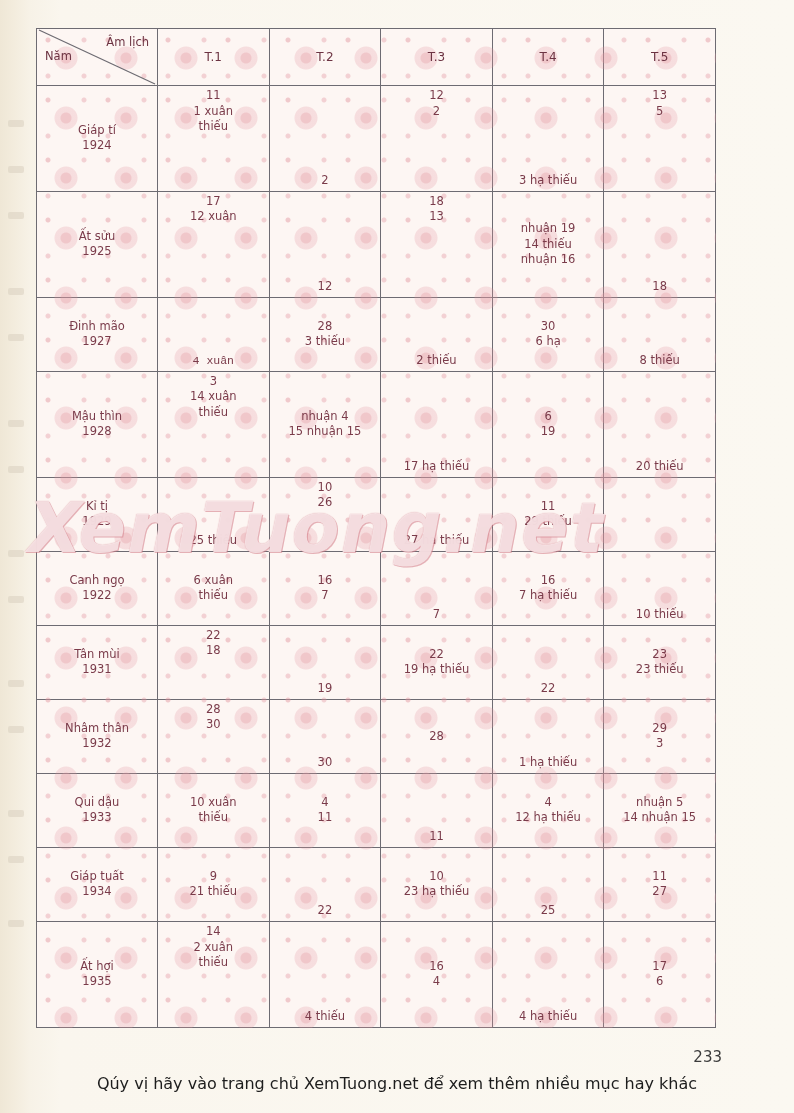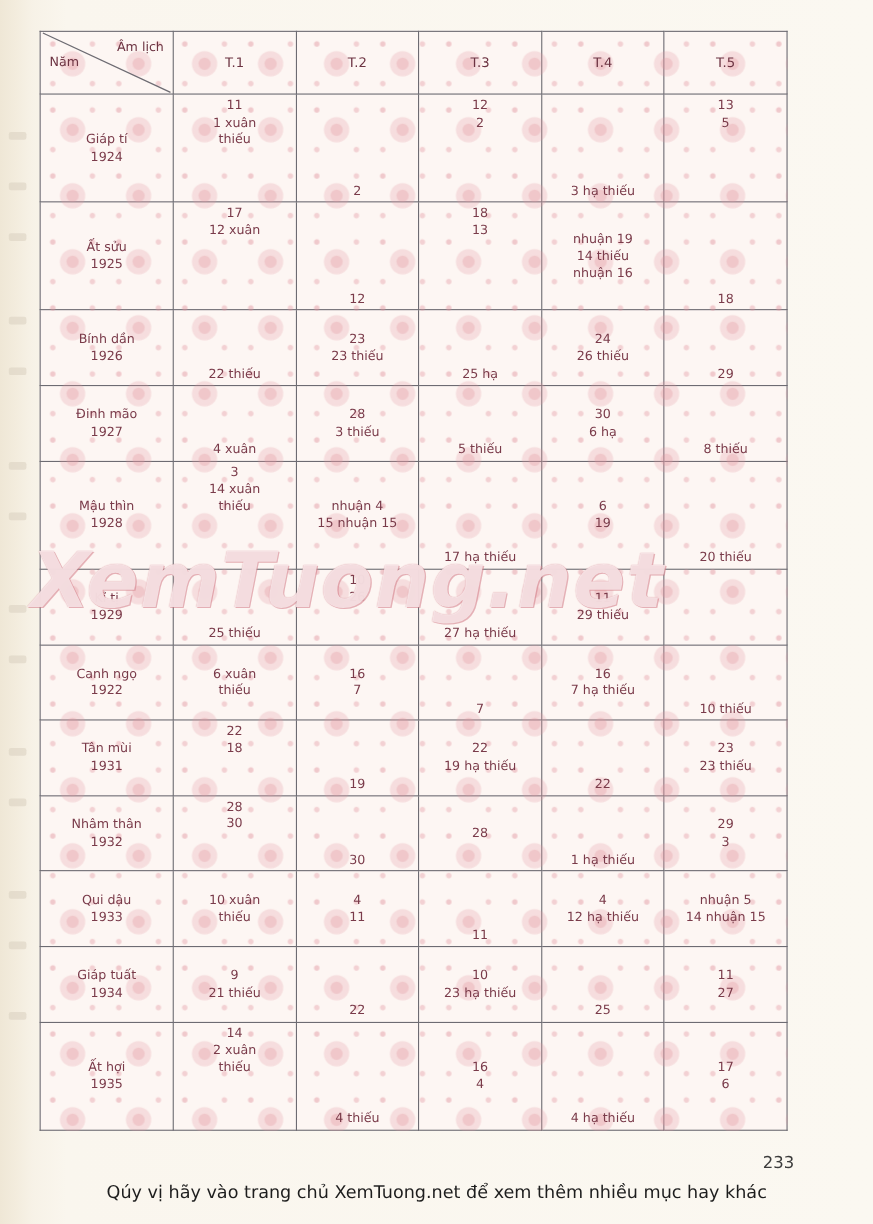--- a/index.html
+++ b/index.html
@@ -180,53 +180,31 @@
             <div class="cell-lines">nhuận 19
 14 thiếu
 nhuận 16</div>
           </td>
           <td style="vertical-align: bottom;">
             <div class="cell-lines">18</div>
           </td>
         </tr>
         <tr>
           <td class="yearcell">
-            <div class="cell-lines"><span class="y1">Bính dần</span><span class="y2">1926</span></div>
-          </td>
-          <td style="vertical-align: bottom;">
-            <div class="cell-lines">22 thiếu</div>
-          </td>
-          <td style="vertical-align: middle;">
-            <div class="cell-lines">23
-23 thiếu</div>
-          </td>
-          <td style="vertical-align: bottom;">
-            <div class="cell-lines">25 hạ</div>
-          </td>
-          <td style="vertical-align: middle;">
-            <div class="cell-lines">24
-26 thiếu</div>
-          </td>
-          <td style="vertical-align: bottom;">
-            <div class="cell-lines">29</div>
-          </td>
-        </tr>
-        <tr>
-          <td class="yearcell">
             <div class="cell-lines"><span class="y1">Đinh mão</span><span class="y2">1927</span></div>
           </td>
-          <td style="vertical-align: bottom;">
+          <td style="vertical-align: bottom; font-family: Liberation Mono, monospace;">
             <div class="cell-lines">4 xuân</div>
           </td>
           <td style="vertical-align: middle;">
             <div class="cell-lines">28
 3 thiếu</div>
           </td>
           <td style="vertical-align: bottom;">
-            <div class="cell-lines">5 thiếu</div>
+            <div class="cell-lines">2 thiếu</div>
           </td>
           <td style="vertical-align: middle;">
             <div class="cell-lines">30
 6 hạ</div>
           </td>
           <td style="vertical-align: bottom;">
             <div class="cell-lines">8 thiếu</div>
           </td>
         </tr>
         <tr>

